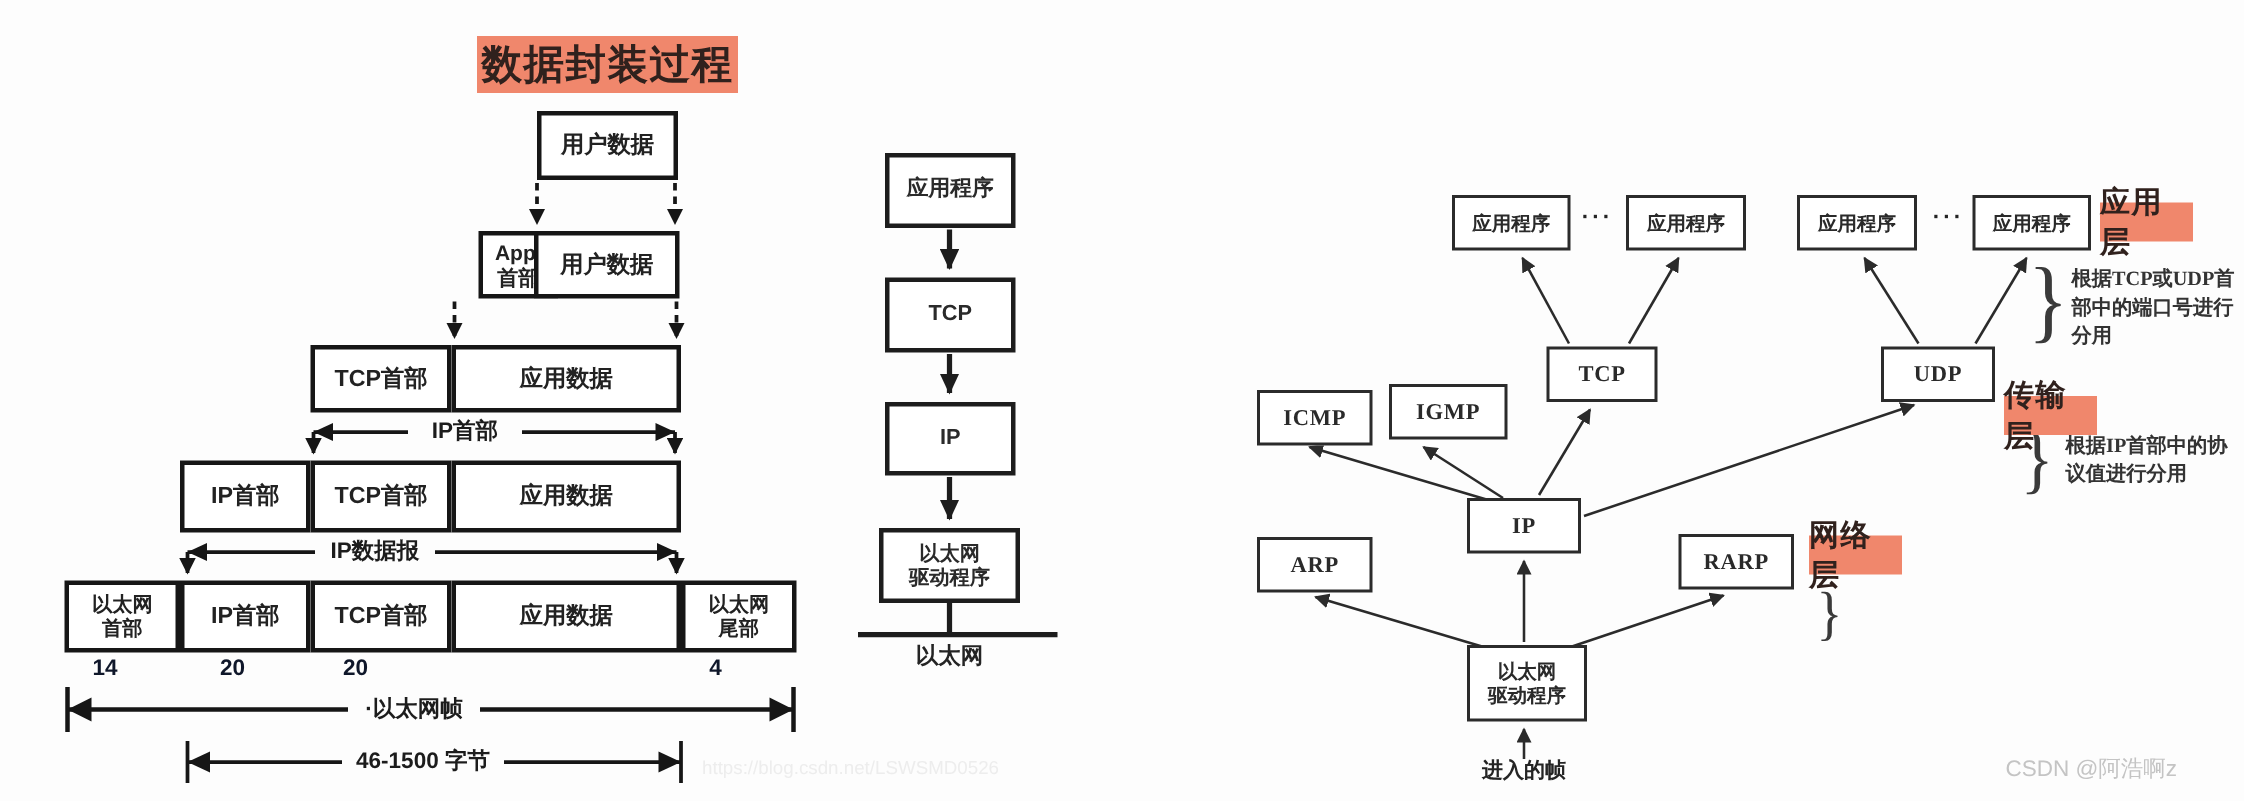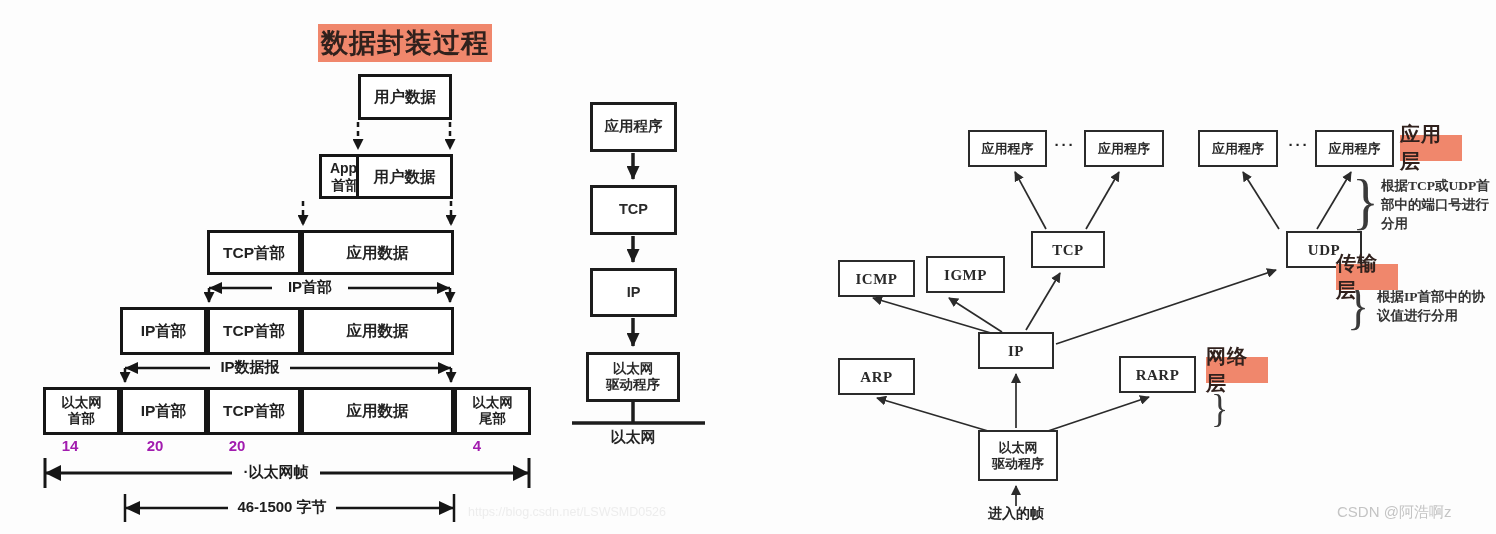--- a/index.html
+++ b/index.html
@@ -15,21 +15,21 @@
       display:flex;align-items:center;justify-content:center;text-align:center;
       font-size:14.5px;font-weight:600;line-height:1.2;color:#2a2a2a;z-index:3;}
   .bx2{position:absolute;box-sizing:border-box;border:2px solid #2b2b2b;background:#fff;
       display:flex;align-items:center;justify-content:center;text-align:center;
       font-size:13px;font-weight:600;line-height:1.2;color:#2a2a2a;z-index:3;}
   .acr{font-family:"Liberation Serif","DejaVu Serif",serif;font-size:15px;font-weight:700;letter-spacing:.5px;}
   .pre{white-space:pre-line;}
   .hl{position:absolute;background:#f0876c;color:#30211d;display:flex;align-items:center;justify-content:center;z-index:4;}
   .t1{font-size:27px;font-weight:600;letter-spacing:1px;}
   .t2{font-size:20px;font-weight:600;letter-spacing:1px;}
-  .num{position:absolute;font-size:15px;font-weight:700;text-align:center;color:#a21caf;z-index:3;}
+  .num{position:absolute;font-size:15px;font-weight:700;text-align:center;color:#0f172a;z-index:3;}
   .mlab{position:absolute;background:#fdfdfd;text-align:center;font-size:15px;font-weight:700;
         color:#1c1c1c;display:flex;align-items:center;justify-content:center;z-index:3;}
   .plain{position:absolute;text-align:center;font-weight:600;color:#242424;z-index:3;}
   .note{position:absolute;font-size:13.5px;font-weight:600;line-height:19px;color:#333;
         font-family:"Liberation Serif","DejaVu Serif",serif;z-index:3;}
   .brace{position:absolute;font-family:"Liberation Serif","DejaVu Serif",serif;color:#3a3a3a;
          line-height:1;z-index:2;transform-origin:top left;}
   .wm{position:absolute;z-index:5;font-weight:400;}
 </style>
 </head>
@@ -144,21 +144,21 @@
 
 
   <div class="bx2" style="left:968px;top:130px;width:79px;height:37px;">应用程序</div>
   <div class="plain" style="left:1049px;top:136px;width:32px;font-size:15px;letter-spacing:2px;">···</div>
   <div class="bx2" style="left:1084px;top:130px;width:80px;height:37px;">应用程序</div>
   <div class="bx2" style="left:1198px;top:130px;width:80px;height:37px;">应用程序</div>
   <div class="plain" style="left:1283px;top:136px;width:32px;font-size:15px;letter-spacing:2px;">···</div>
   <div class="bx2" style="left:1315px;top:130px;width:79px;height:37px;">应用程序</div>
 
   <div class="bx2 acr" style="left:1031px;top:231px;width:74px;height:37px;">TCP</div>
-  <div class="bx2 acr" style="left:1286px;top:231px;width:76px;height:37px;">UDP</div>
+  <div class="bx2 acr" style="left:1254px;top:231px;width:76px;height:37px;">UDP</div>
   <div class="bx2 acr" style="left:838px;top:260px;width:77px;height:37px;">ICMP</div>
   <div class="bx2 acr" style="left:926px;top:256px;width:79px;height:37px;">IGMP</div>
   <div class="bx2 acr" style="left:978px;top:332px;width:76px;height:37px;">IP</div>
   <div class="bx2 acr" style="left:838px;top:358px;width:77px;height:37px;">ARP</div>
   <div class="bx2 acr" style="left:1119px;top:356px;width:77px;height:37px;">RARP</div>
   <div class="bx2 pre" style="left:978px;top:430px;width:80px;height:51px;">以太网
 驱动程序</div>
   <div class="plain" style="left:983px;top:505px;width:66px;font-size:14px;">进入的帧</div>
 
   <div class="hl t2" style="left:1400px;top:135px;width:62px;height:26px;">应用层</div>

